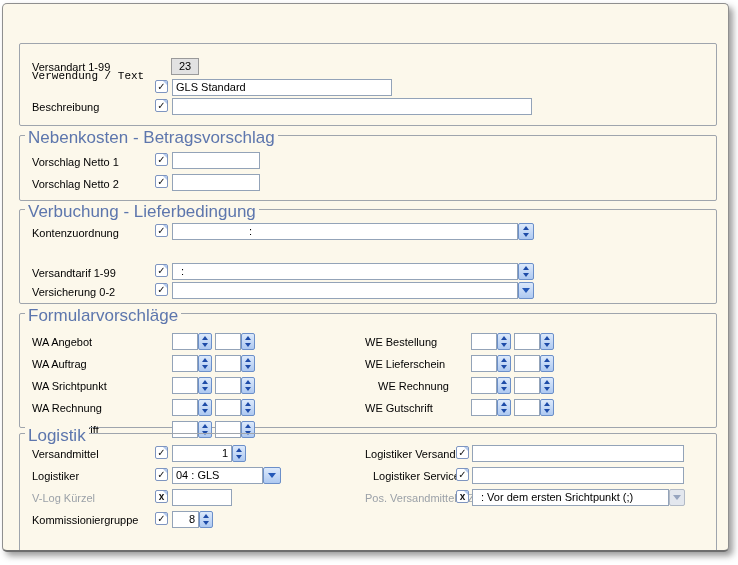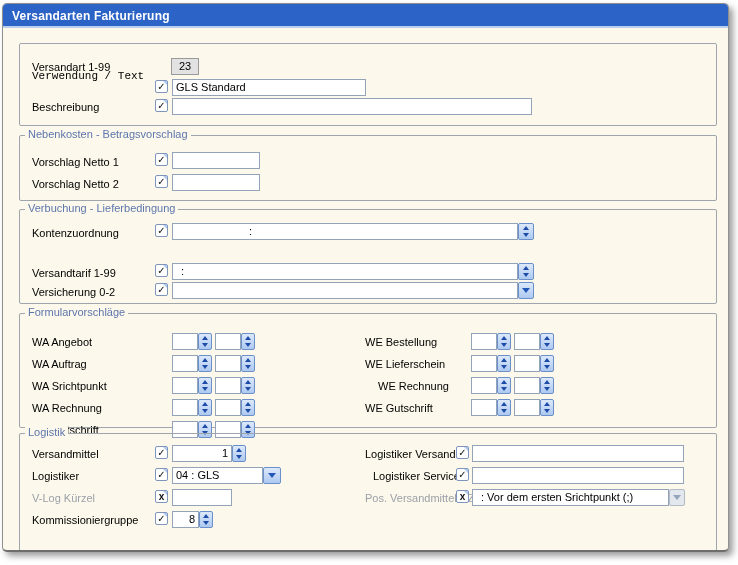--- a/index.html
+++ b/index.html
@@ -11,21 +11,21 @@
     border-radius: 5px; box-shadow: 4px 4px 6px rgba(60,60,60,0.5); overflow: hidden; }
 
   .titlebar { position: absolute; top: 0; left: 0; right: 0; height: 24px;
     background: #2b63c6; border-bottom: 2px solid #b9cfec;
     color: #ffffff; font-weight: bold; font-size: 12px; line-height: 24px;
     padding-left: 9px; letter-spacing: .2px; }
 
   .grp { position: absolute; left: 16px; width: 698px;
     border: 1px solid #9fa5ad; border-radius: 2px; }
   .grp-title { position: absolute; top: -8px; left: 5px; background: #fcf8eb;
-    padding: 0 3px; font-size: 11px; color: #5d76ad; white-space: nowrap; }
+    padding: 0 3px; font-size: 17px; color: #5d76ad; white-space: nowrap; }
 
   .lbl { position: absolute; font-size: 11px; color: #000; white-space: nowrap; }
   .lbl.dis { color: #9ba1a8; }
 
   .fld { position: absolute; height: 17px; background: #ffffff;
     border: 1px solid #93a3b8; font-size: 11px; line-height: 15px;
     padding: 0 3px; color: #000; white-space: nowrap; overflow: hidden; }
   .fld.gray { background: #e2e2e2; border-color: #9a9a9a; text-align: center; }
   .fld.right { text-align: right; }
   .fld.pl76 { padding-left: 76px; }
@@ -53,35 +53,32 @@
     top: 5px; border-left: 4px solid transparent; border-right: 4px solid transparent;
     border-top: 5px solid #2458b8; }
   .btn.dis { background: #e3e7ee; border-color: #b2bac6; cursor: default; }
   .btn.dis .arr::before { border-top-color: #97a5bf; }
 </style>
 </head>
 <body>
 
 <div class="window">
 
-  <div class="titlebar">
-    <span>Versandarten Fakturierung</span>
-  </div>
 
   <div class="grp" style="top:39px;height:83px;">
     <span class="lbl" style="left:12px;top:17px;">Versandart 1-99</span>
     <span class="lbl" style="left:12px;top:26px;font-family:Liberation Mono, monospace;">Verwendung / Text</span>
     <span class="lbl" style="left:12px;top:57px;">Beschreibung</span>
   </div>
   <div class="fld gray" style="left:168px;top:54px;width:28px;">23</div>
   <div class="cb" style="left:152px;top:76px;">
       <span class="fold"></span>
       <span class="mark">✓</span>
     </div>
-  <div class="fld" style="left:169px;top:75px;width:194px;">GLS Standard</div>
+  <div class="fld" style="left:169px;top:75px;width:220px;">GLS Standard</div>
   <div class="cb" style="left:152px;top:95px;">
       <span class="fold"></span>
       <span class="mark">✓</span>
     </div>
   <div class="fld" style="left:169px;top:94px;width:360px;"></div>
 
   <div class="grp" style="top:131px;height:66px;">
     <span class="grp-title">Nebenkosten - Betragsvorschlag</span>
     <span class="lbl" style="left:12px;top:20px;">Vorschlag Netto 1</span>
     <span class="lbl" style="left:12px;top:42px;">Vorschlag Netto 2</span>

